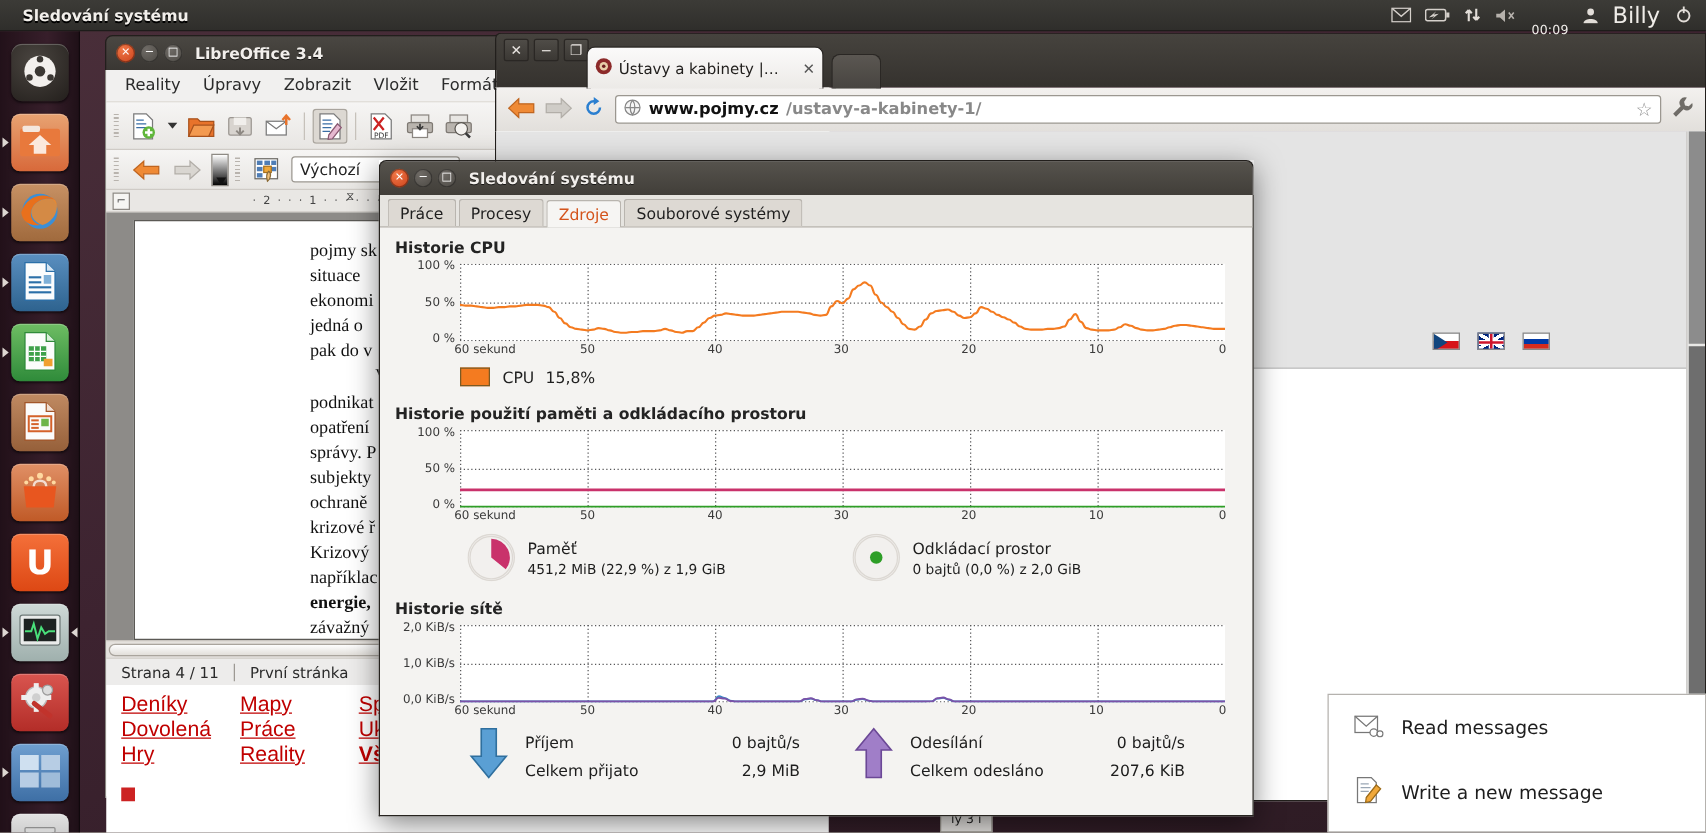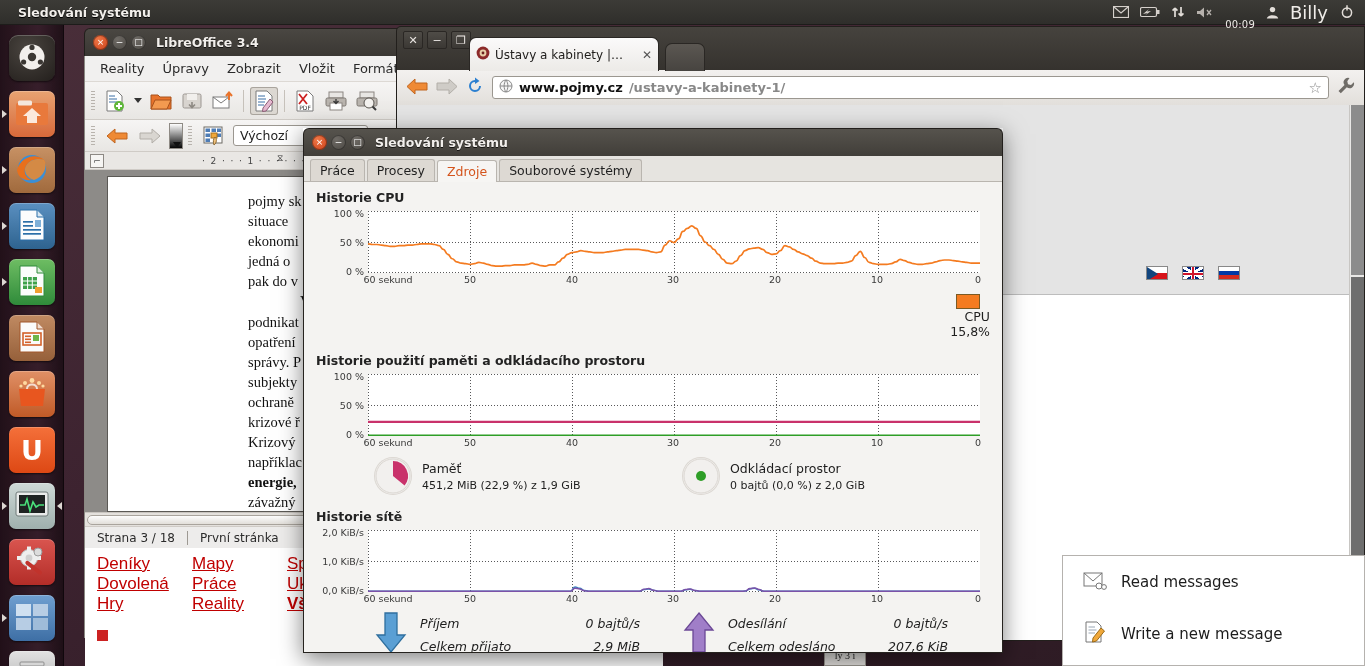--- a/index.html
+++ b/index.html
@@ -137,36 +137,36 @@
   .smtab.active{ background:#f6f5f3; color:#d4541c; position:relative; top:1px; padding-bottom:1px;}
   .sm-section{ padding:8px 12px 0 12px;}
   .sm-h{ font-size:12.5px; font-weight:bold; color:#232323; margin-bottom:6px;}
   .graph-wrap{ display:flex; }
   .ylabels{ width:52px; position:relative; height:62px; }
   .ylabels span{ position:absolute; right:4px; font-size:9.5px; color:#3a3a3a; transform:translateY(-50%);}
   .plot{ position:relative; width:612px; height:62px; background:#fff; border:none; }
   .plot svg{ display:block;}
   .xlabels{ position:relative; height:15px; margin-left:34px; width:630px;}
   .xlabels span{ position:absolute; font-size:9.5px; color:#3a3a3a; transform:translateX(-50%); top:1px;}
-  .legend-row{ display:flex; align-items:flex-end; margin-top:6px;flex-direction:column; }
+  .legend-row{ display:flex; align-items:flex-start; margin-top:6px; }
   .legend-box{ width:24px;height:15px; border:1px solid #7a5a24; margin-left:52px; margin-right:10px;}
   .legend-txt{ font-size:12.5px; color:#1f1f1f;}
   .meter-row{ display:flex; margin-top:6px; padding-left:58px; gap:0;}
   .meter{ display:flex; align-items:center; gap:10px; width:320px;}
   .meter .pie{ width:38px;height:38px; border-radius:50%; background:#f0eeec; box-shadow:inset 0 0 0 1px #dcd8d3; position:relative;}
   .meter .txt1{ font-size:12.5px; color:#1d1d1d;}
   .meter .txt2{ font-size:11px; color:#1d1d1d; margin-top:3px;}
   .net-row{ display:flex; margin-top:4px; padding-left:58px;}
   .net-col{ display:flex; align-items:center; gap:12px; width:320px;}
-  .net-lines{ display:flex;font-style:italic; }
+  .net-lines{ display:flex; }
   .net-lines .lbl{ width:125px; font-size:12.5px; color:#1d1d1d; line-height:23px;}
   .net-lines .val{ width:95px; font-size:12.5px; color:#1d1d1d; line-height:23px; text-align:right;}
   
-  #tiny-task{ position:absolute; left:824px; top:644px; width:42px; height:22px; background:#e3e1de;
-              border:1px solid #9b9790; font-size:10px; color:#222; display:flex;align-items:center;justify-content:center; z-index:30;font-family:Liberation Serif, serif;}
+  #tiny-task{ position:absolute; left:752px; top:644px; width:42px; height:22px; background:#e3e1de;
+              border:1px solid #9b9790; font-size:10px; color:#222; display:flex;align-items:center;justify-content:center; z-index:30;}
 </style>
 </head>
 <body>
 
 <div id="desktop"></div>
 
 <div id="top-panel">
   <div id="panel-title">Sledování systému</div>
   <div id="panel-indicators">
     <span class="ind">
@@ -547,21 +547,21 @@
             <div>závažný</div>
           </div>
       </div>
     </div>
 
     <div id="lo-hscroll">
         <div class="thumb"></div>
       </div>
 
     <div id="lo-status">
-      <div class="cell">Strana 3 / 18</div>
+      <div class="cell">Strana 4 / 11</div>
       <div class="vsep"></div>
       <div class="cell">První stránka</div>
     </div>
 
     <div id="lo-links">
       <div class="linkrow">
         <div class="linkcol">
           <a href="#">Deníky</a>
           <a href="#">Dovolená</a>
           <a href="#">Hry</a>

